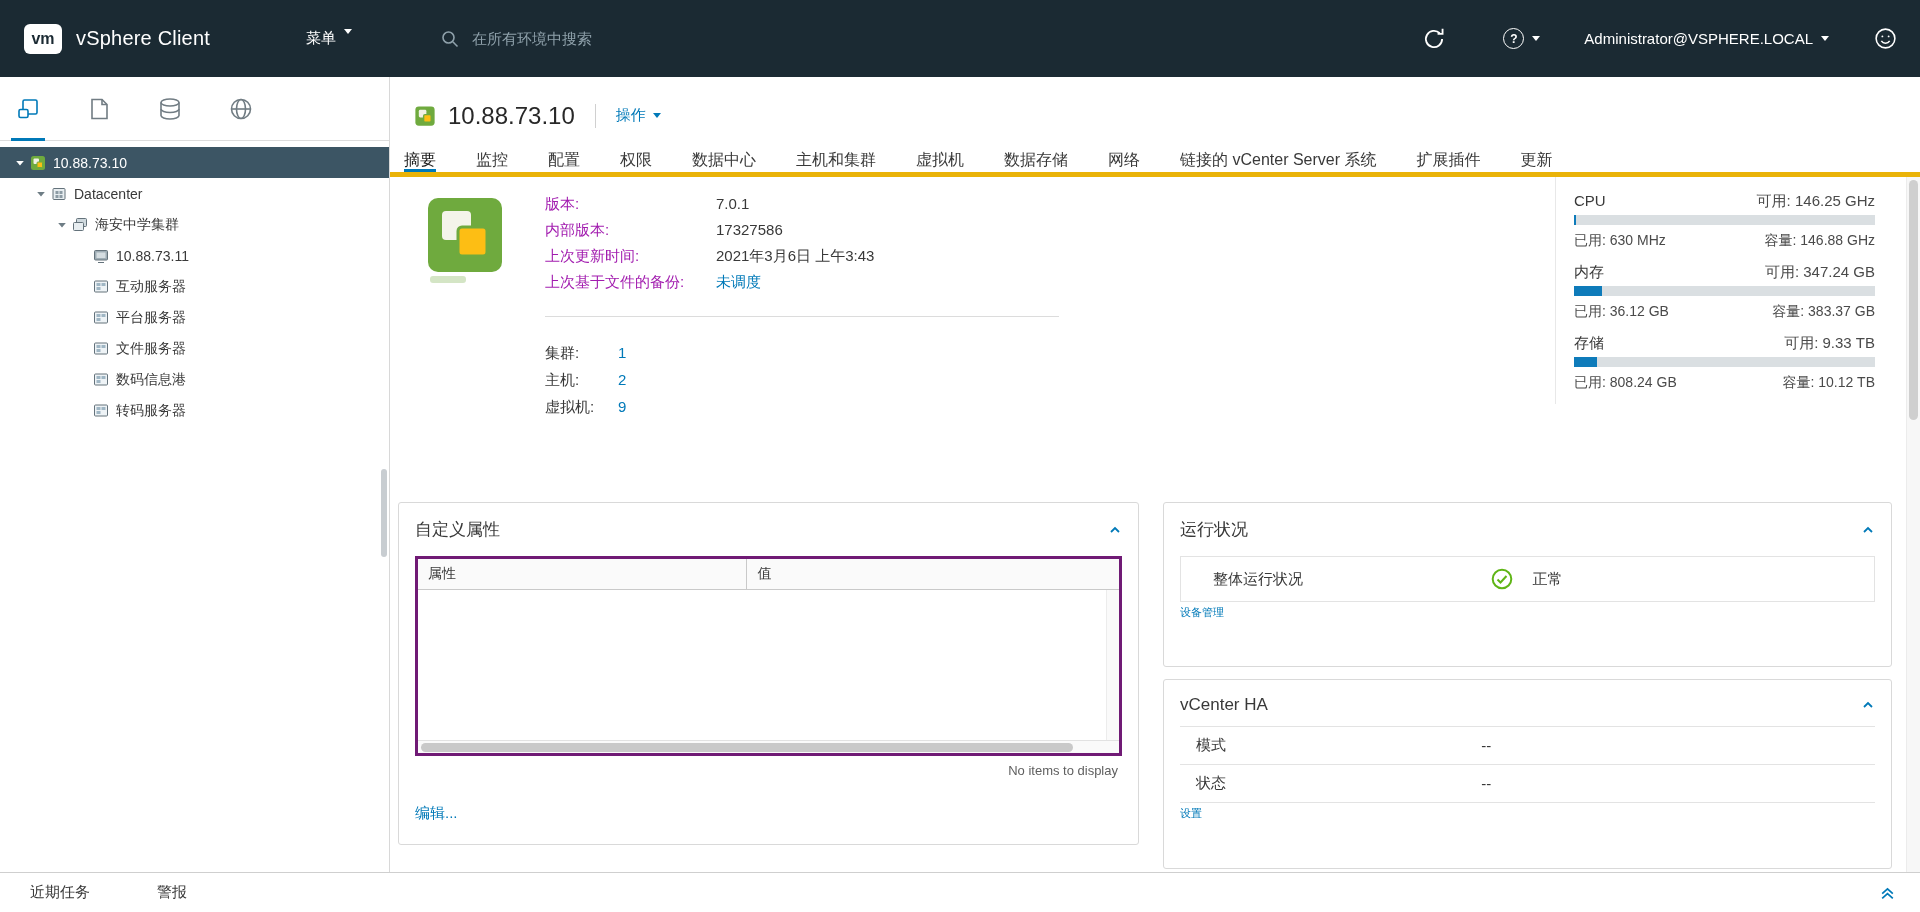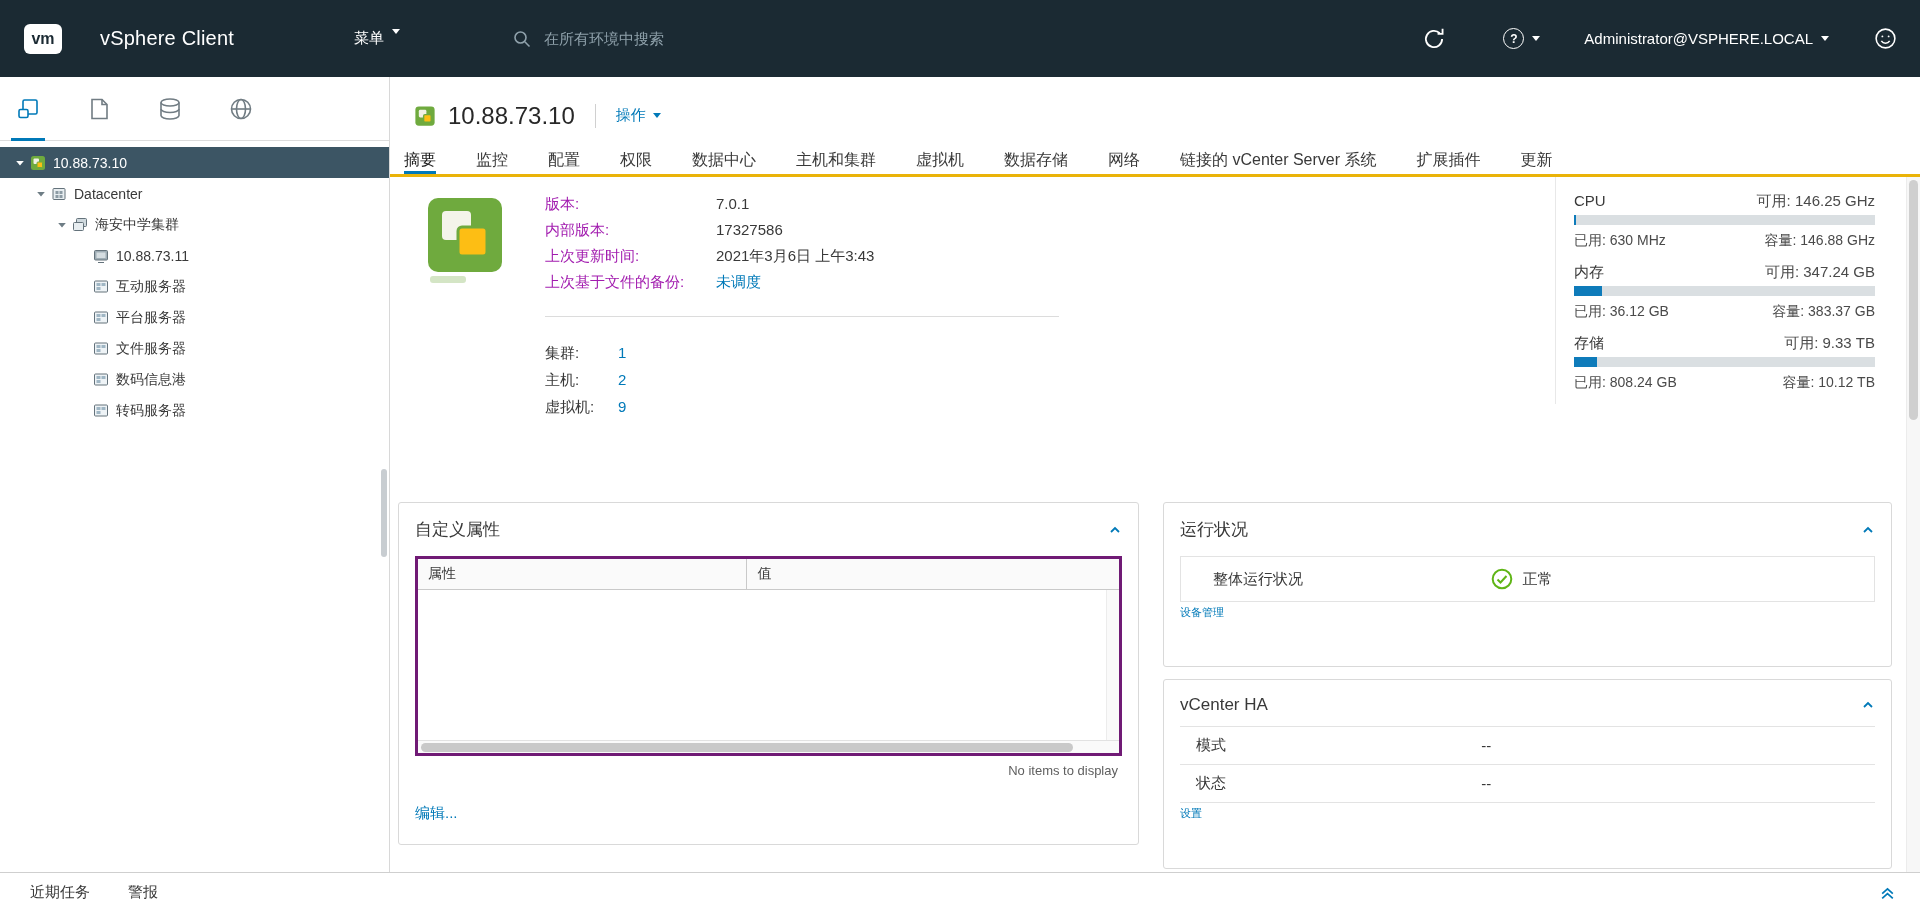--- a/index.html
+++ b/index.html
@@ -1,21 +1,21 @@
 <!DOCTYPE html>
 <html><head>
 <meta charset="utf-8">
 <style>
   * { margin:0; padding:0; box-sizing:border-box; }
   html,body { width:1920px; height:912px; overflow:hidden; }
   body { font-family:"Liberation Sans","DejaVu Sans",sans-serif; background:#fff; color:#393939; }
   #app { position:relative; width:1920px; height:912px; }
 
   
-  .app-header { position:absolute; top:0; left:0; right:0; height:77px; background:#1b2a33; display:flex; align-items:center; padding:0 22px 0 24px; color:#fff;gap:24px; }
+  .app-header { position:absolute; top:0; left:0; right:0; height:77px; background:#1b2a33; display:flex; align-items:center; padding:0 22px 0 24px; color:#fff; }
   .vm-logo { width:38px; height:30px; background:#fff; border-radius:6px; color:#1b2a33; font-weight:bold; font-size:16px; display:flex; align-items:center; justify-content:center; }
   .brand { font-size:20px; font-weight:400; margin-left:14px; letter-spacing:.2px; }
   .menu-btn { margin-left:96px; font-size:15px; display:flex; align-items:flex-start; gap:8px; cursor:pointer; }
   .tri { width:0; height:0; border-left:4px solid transparent; border-right:4px solid transparent; border-top:5px solid currentColor; display:inline-block; }
   .search-wrap { margin-left:88px; display:flex; align-items:center; gap:12px; flex:0 0 auto; }
   .search-wrap input { background:transparent; border:none; outline:none; color:#e8eef1; font-size:15px; width:420px; font-family:inherit; }
   .search-wrap input::placeholder { color:#8fa1ab; }
   .hdr-right { margin-left:auto; display:flex; align-items:center; }
   .hdr-item { display:flex; align-items:center; gap:8px; cursor:pointer; }
   .refresh-btn { margin-right:56px; }
@@ -39,21 +39,21 @@
   .trow.selected .caret { color:#fff; }
   .side-scrollbar { position:absolute; right:2px; top:392px; width:6px; height:88px; background:#c8cdd1; border-radius:3px; }
 
   
   .content { position:absolute; top:77px; left:390px; right:0; bottom:40px; background:#fff; overflow:hidden; }
   .obj-header { height:67px; display:flex; align-items:center; padding:10px 0 0 24px; }
   .obj-icon { width:22px; height:22px; margin-right:12px; }
   .obj-title { font-size:24px; color:#282828; font-weight:400; }
   .obj-sep { width:1px; height:24px; background:#d0d0d0; margin:0 20px; }
   .actions-btn { color:#0079b8; font-size:15px; display:flex; align-items:center; gap:7px; cursor:pointer; }
-  .tabbar { height:33px; border-bottom:3px solid #eab308; display:flex; align-items:stretch; padding-left:14px; }
+  .tabbar { height:33px; border-bottom:5px solid #eab308; display:flex; align-items:stretch; padding-left:14px; }
   .tab { font-size:16px; color:#393939; line-height:31px; margin-right:40px; position:relative; cursor:pointer; white-space:nowrap; }
   .tab.active { color:#1b1b1b; }
   .tab.active::after { content:""; position:absolute; left:0; right:0; bottom:0; height:3px; background:#0079b8; }
 
   .tab-body { position:absolute; top:100px; left:0; right:0; bottom:0; background:#fff; }
   .content-scrollbar { position:absolute; top:0; bottom:0; right:0; width:14px; background:#f7f7f7; border-left:1px solid #ececec; }
   .content-scrollbar .thumb { position:absolute; top:3px; left:2px; width:9px; height:240px; background:#cfcfcf; border-radius:5px; }
 
   
   .vc-logo-big { position:absolute; left:32px; top:19px; width:88px; height:88px; }
@@ -92,30 +92,30 @@
   .attr-th:first-child { width:47%; border-right:1px solid #c9c9c9; }
   .attr-tbody { height:150px; position:relative; background:#fff; }
   .attr-vstrip { position:absolute; right:0; top:0; bottom:0; width:13px; background:#fafafa; border-left:1px solid #ececec; }
   .attr-hscroll { height:13px; background:#fafafa; border-top:1px solid #e2e2e2; position:relative; }
   .attr-hthumb { position:absolute; left:3px; top:2px; height:9px; width:93%; background:#c9c9c9; border-radius:5px; }
   .attr-empty { text-align:right; font-size:13px; color:#5f5f5f; padding:7px 20px 0 0; }
   .attr-edit { display:inline-block; margin:26px 16px 0; font-size:15px; }
 
   .health-row { margin:4px 16px 0; border:1px solid #e3e3e3; height:46px; display:flex; align-items:center; padding-left:32px; font-size:15px; }
   .health-label { width:42%; color:#393939; }
-  .health-status { display:flex; align-items:center; gap:10px; color:#393939; }
+  .health-status { display:flex; align-items:center; gap:20px; color:#393939; }
   .panel-link { display:inline-block; margin:0 16px 0; font-size:11px; }
 
   .ha-rows { margin:0 16px; border-top:1px solid #e3e3e3; }
   .ha-row { height:38px; display:flex; align-items:center; padding-left:16px; border-bottom:1px solid #e3e3e3; font-size:15px; }
   .ha-label { width:42%; color:#393939; }
   .ha-value { color:#393939; }
 
   
-  .app-footer { position:absolute; left:0; right:0; bottom:0; height:40px; background:#fff; border-top:1px solid #cfcfcf; display:flex; align-items:center; padding:0 24px 0 30px; }
+  .app-footer { position:absolute; left:0; right:0; bottom:0; height:40px; background:#fff; border-top:1px solid #cfcfcf; display:flex; align-items:center; padding:0 24px 0 30px;gap:29px; }
   .footer-item { font-size:15px; color:#393939; cursor:pointer; }
   .footer-item.tasks { margin-right:38px; }
   .footer-expand { margin-left:auto; cursor:pointer; display:flex; }
 </style>
 </head>
 <body>
 
 <div id="app">
 
   <div class="app-header">

